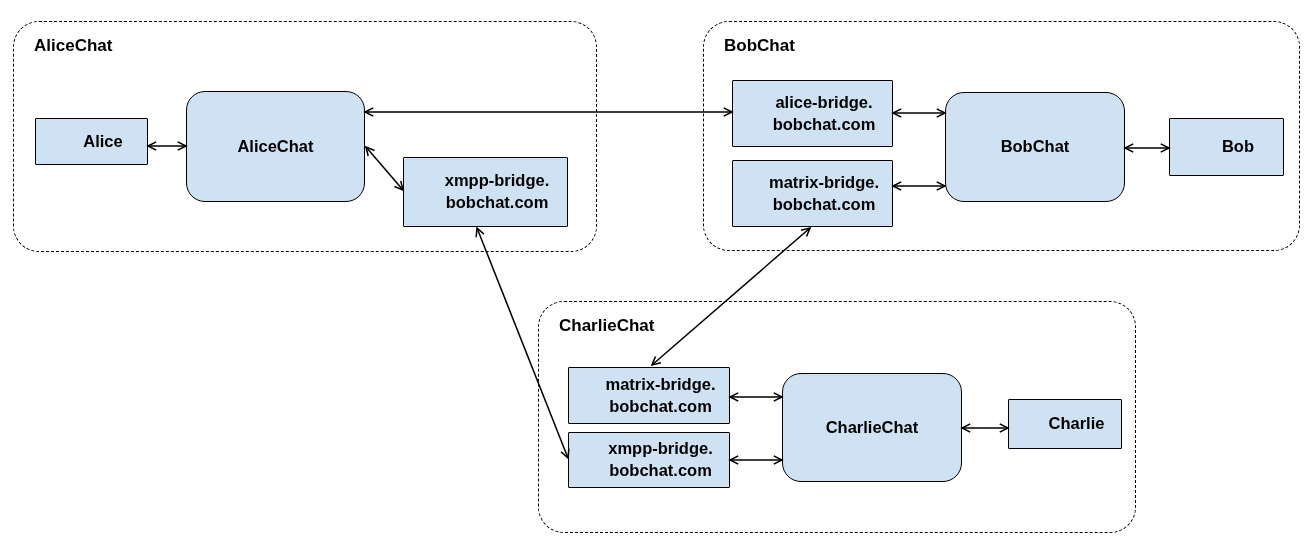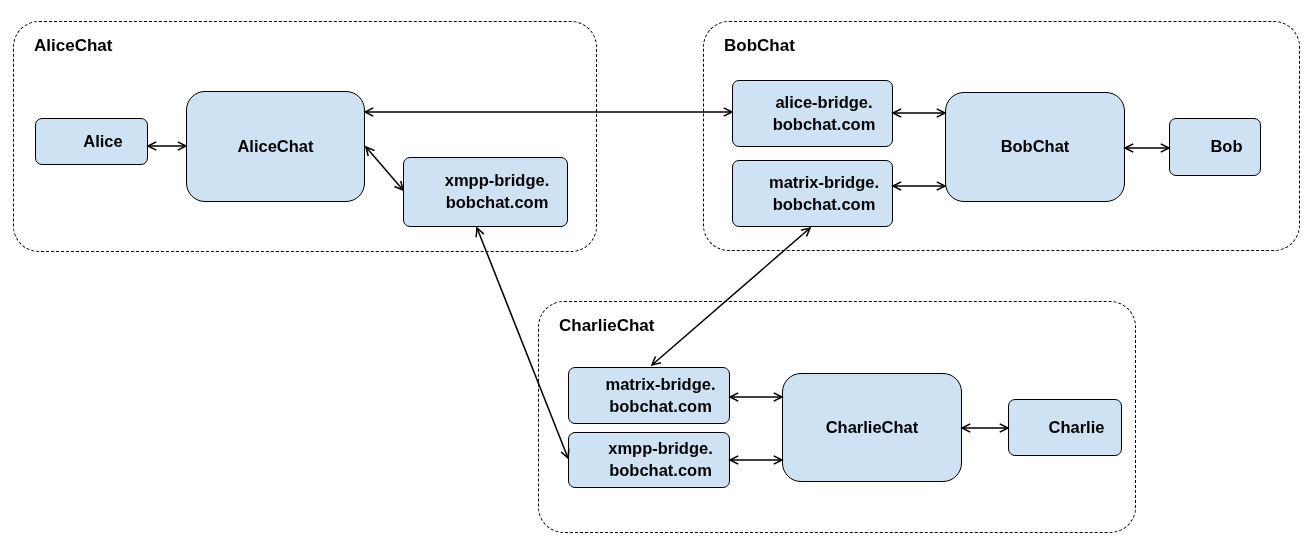--- a/index.html
+++ b/index.html
@@ -47,34 +47,34 @@
     justify-content: center;
   }
   .node .node-label {
     font-size: 16.5px;
     font-weight: bold;
     color: var(--text, #000000);
     text-align: center;
     white-space: pre-line;
     line-height: 1.32;
   }
-  .node.small { border-radius: 7px; padding-left: 23px; }
+  .node.small { border-radius: 1px; padding-left: 23px; }
   .node.large { border-radius: 19px; }
 
   .n-alice                 { left: 35px;   top: 118px; width: 113px; height: 47px; }
   .n-alicechat-server      { left: 186px;  top: 91px;  width: 179px; height: 111px; }
   .n-xmpp-bridge-alice     { left: 403px;  top: 157px; width: 165px; height: 70px; }
   .n-alice-bridge-bob      { left: 732px;  top: 80px;  width: 161px; height: 67px; }
   .n-matrix-bridge-bob     { left: 732px;  top: 160px; width: 161px; height: 67px; }
   .n-bobchat-server        { left: 945px;  top: 92px;  width: 180px; height: 110px; }
-  .n-bob                   { left: 1169px; top: 118px; width: 92px; height: 58px; }
+  .n-bob                   { left: 1169px; top: 118px; width: 115px; height: 58px; }
   .n-matrix-bridge-charlie { left: 568px;  top: 367px; width: 162px; height: 57px; }
   .n-xmpp-bridge-charlie   { left: 568px;  top: 432px; width: 162px; height: 56px; }
   .n-charliechat-server    { left: 782px;  top: 373px; width: 180px; height: 109px; }
-  .n-charlie               { left: 1008px; top: 399px; width: 114px; height: 57px; }
+  .n-charlie               { left: 1008px; top: 399px; width: 114px; height: 50px; }
 
   
   #arrow-layer {
     position: absolute;
     left: 0;
     top: 0;
     width: 1310px;
     height: 557px;
     pointer-events: none;
   }

